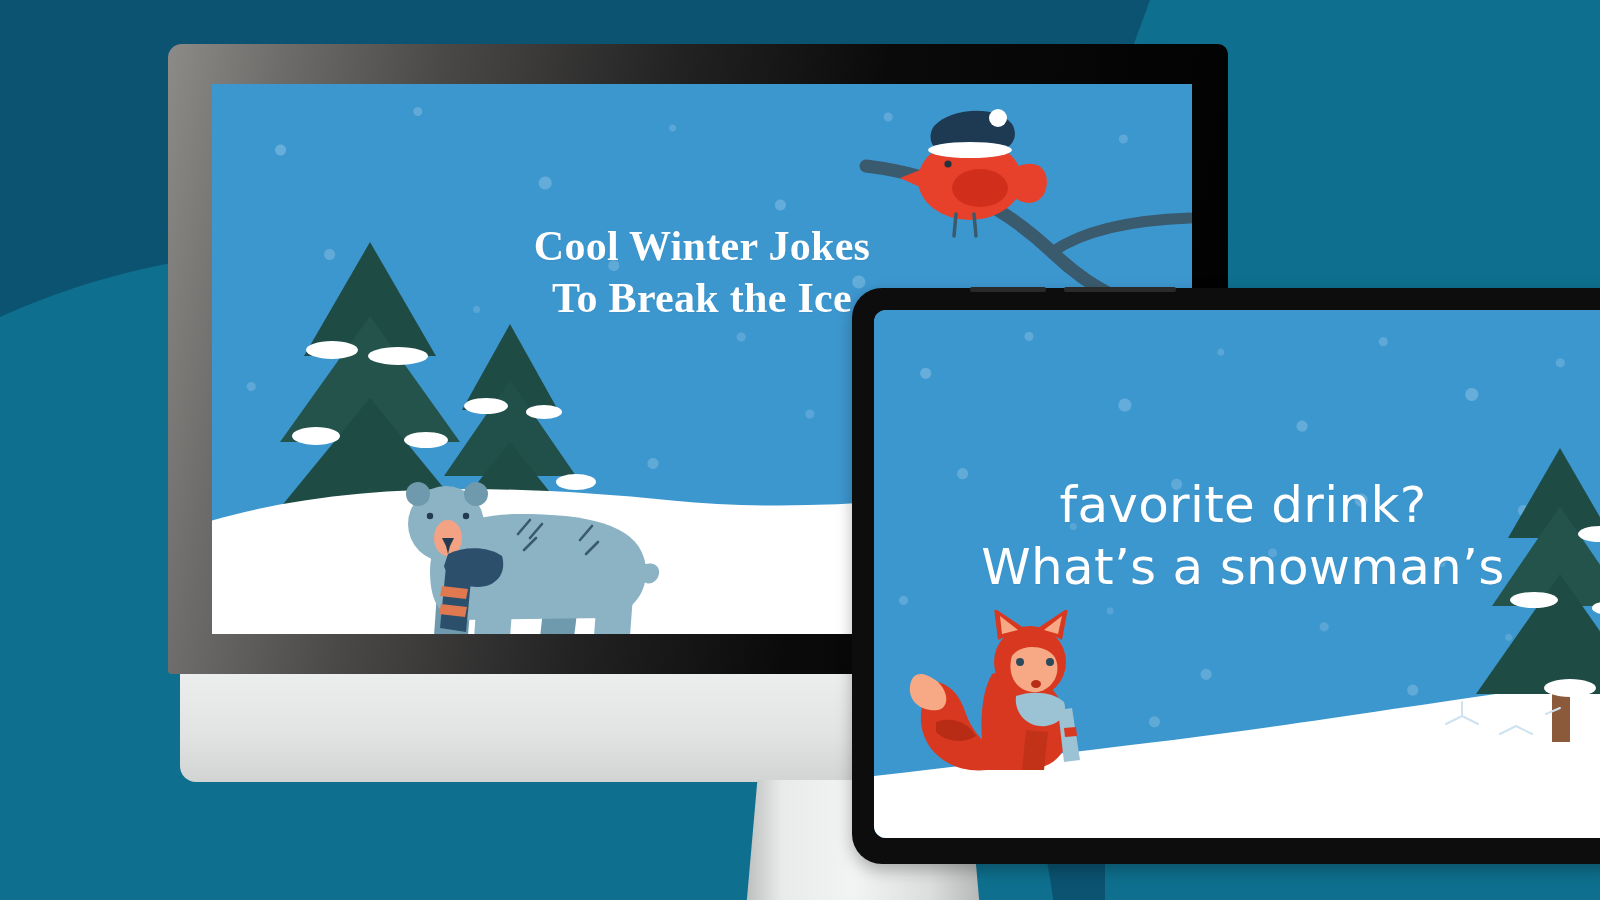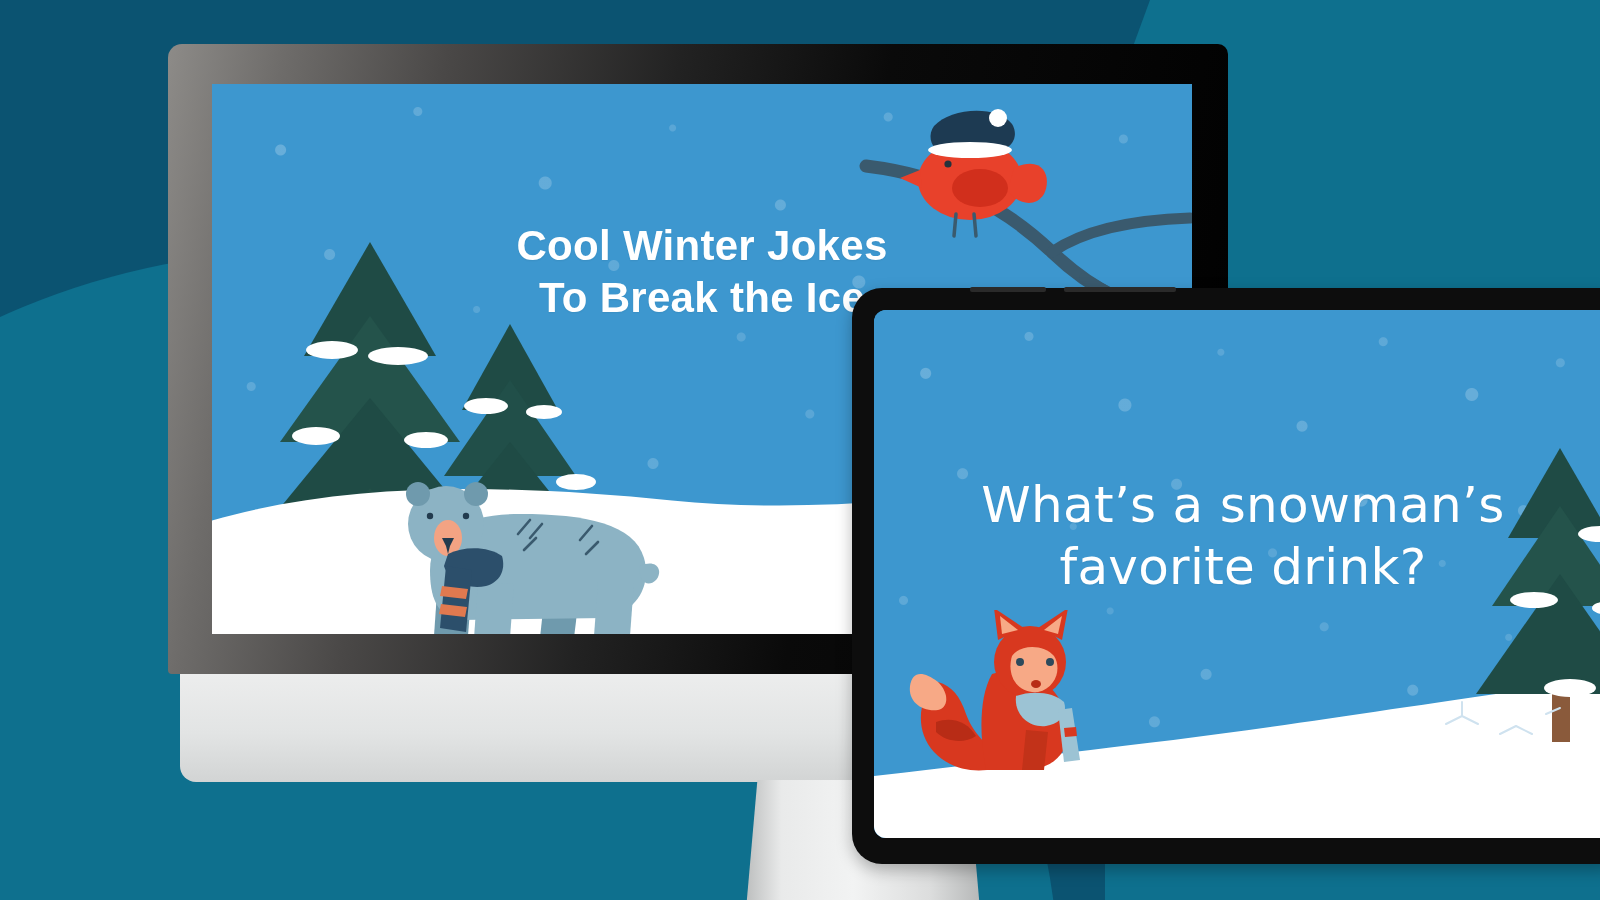--- a/index.html
+++ b/index.html
@@ -110,21 +110,21 @@
   }
   .tablet-screen {
     position:absolute; left:22px; top:22px; right:0; bottom:26px;
     border-radius:12px 0 0 12px; overflow:hidden; background:#3d97cf;
   }
 
   
   .slide-title {
     position:absolute; width:100%; text-align:center;
     color:#ffffff; font-weight:700; letter-spacing:.3px;
-    font-family:Liberation Sans, sans-serif;
+    font-family:Liberation Serif, serif;
     line-height:1.24; text-shadow:0 1px 2px rgba(0,0,0,.06);
   }
   .monitor-title { top:136px; font-size:42px; left:0; padding:0 90px; }
   .tablet-title  { top:164px; font-size:50px; left:0; padding:0 56px; font-weight:400;
                    font-family:"DejaVu Sans", sans-serif; }
   .site-url {
     position:absolute; right:76px; bottom:46px;
     color:#6e8ea3; font-size:17px; letter-spacing:.2px;
     font-family:"DejaVu Sans", sans-serif;
   }
@@ -305,20 +305,20 @@
             <circle cx="142" cy="52" r="4" fill="#2c4a5c"></circle>
             <ellipse cx="128" cy="74" rx="5" ry="4" fill="#b82c16"></ellipse>
 
             <path d="M108 86 C124 80 146 82 156 92 C160 104 152 114 138 116 C120 118 106 104 108 86 Z" fill="#9cc3d4"></path>
             <path d="M150 100 L156 152 L172 150 L164 98 Z" fill="#9cc3d4"></path>
             <path d="M156 118 L168 117 L169 126 L157 127 Z" fill="#d8381f"></path>
           </g>
         </svg>
 
         <div class="slide-title tablet-title">
+          <div>favorite drink?</div>
           <div>What’s a snowman’s</div>
-          <div>favorite drink?</div>
         </div>
       </div>
     </div>
   </div>
 
 </div>
 
 </body></html>

